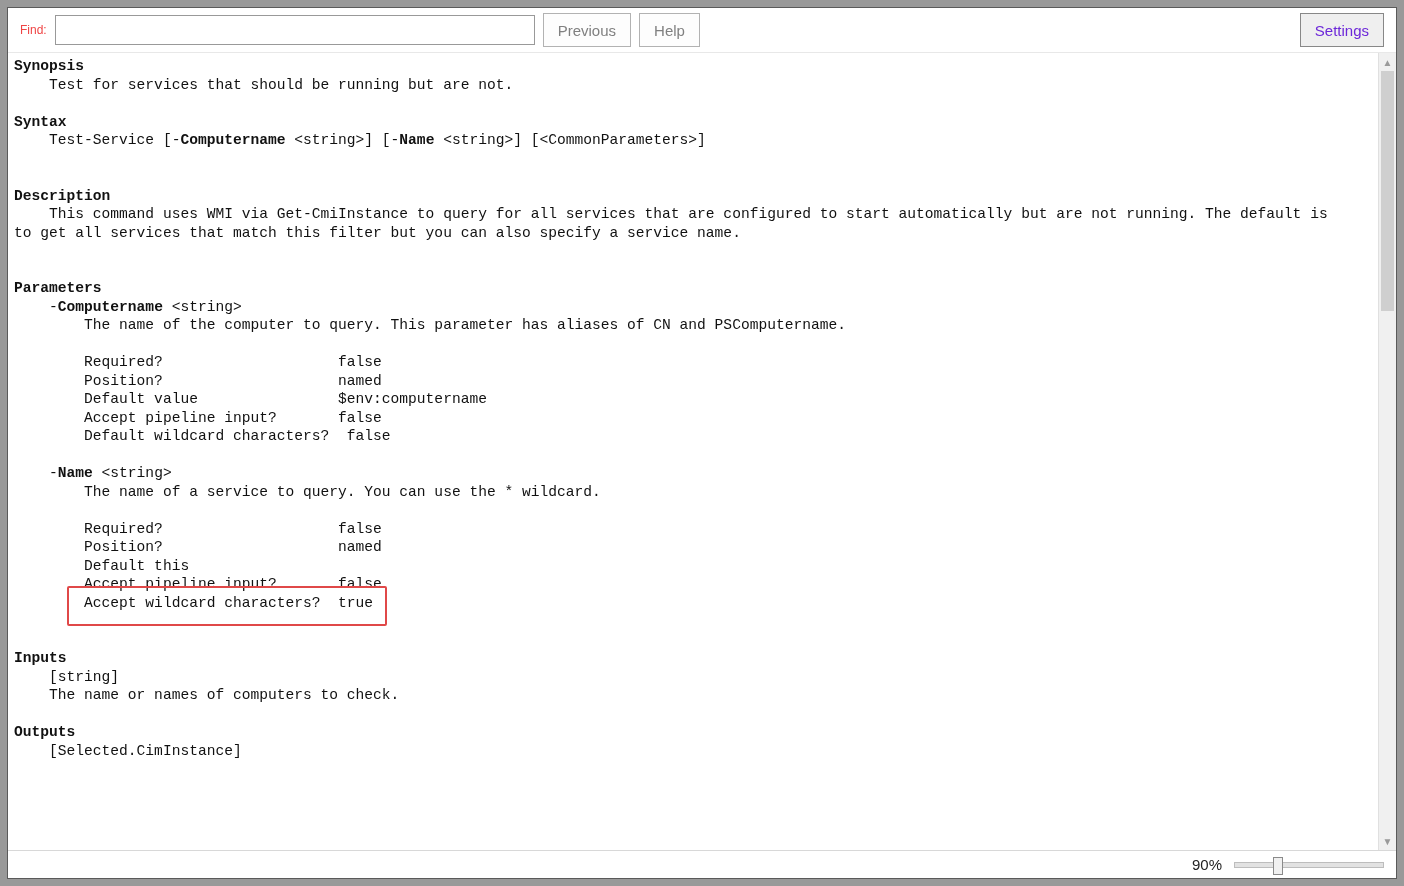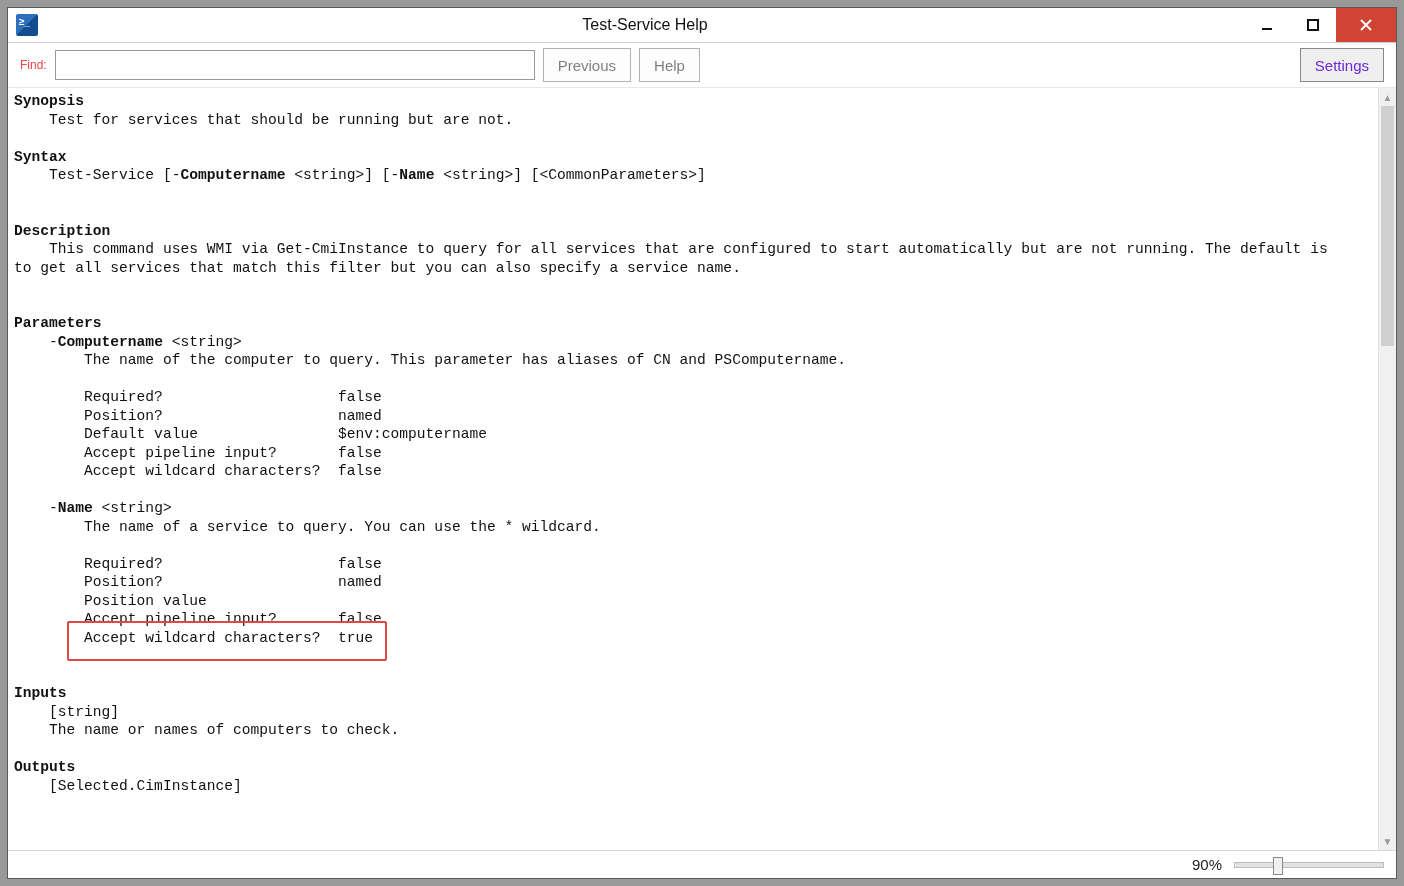--- a/index.html
+++ b/index.html
@@ -175,42 +175,20 @@
     width: 10px; height: 18px;
     background: #f0f0f0;
     border: 1px solid #8a8a8a;
   }
 </style>
 </head>
 <body>
 
 <div class="window">
 
-  <div class="titlebar">
-    <div class="app-icon"></div>
-    <div class="title-text">Test-Service Help</div>
-    <div class="win-controls">
-      <div class="win-btn">
-        <svg width="14" height="14">
-            <line x1="2" y1="11" x2="12" y2="11" stroke="#111" stroke-width="2"></line>
-          </svg>
-      </div>
-      <div class="win-btn">
-        <svg width="14" height="14">
-            <rect x="2" y="2" width="10" height="10" fill="none" stroke="#111" stroke-width="2"></rect>
-          </svg>
-      </div>
-      <div class="win-btn close">
-        <svg width="14" height="14">
-          <line x1="2" y1="2" x2="12" y2="12" stroke="#fff" stroke-width="1.8"></line>
-          <line x1="12" y1="2" x2="2" y2="12" stroke="#fff" stroke-width="1.8"></line>
-        </svg>
-      </div>
-    </div>
-  </div>
 
   <div class="toolbar">
     <span class="find-label">Find:</span>
     <input class="find-input" type="text" value="" style="">
     <button class="tb-btn">Previous</button>
     <button class="tb-btn">Help</button>
     <button class="tb-btn settings">Settings</button>
   </div>
 
   <div class="content-wrap">
@@ -227,28 +205,28 @@
 
 
 <span class="b">Parameters</span>
     <span>-</span><span class="b">Computername</span><span> &lt;string&gt;</span>
         <span>The name of the computer to query. This parameter has aliases of CN and PSComputername.</span>
 
         <span>Required?                    false</span>
         <span>Position?                    named</span>
         <span>Default value                $env:computername</span>
         <span>Accept pipeline input?       false</span>
-        <span>Accept wildcard characters?  false</span>
+        <span>Default wildcard characters?  false</span>
 
     <span>-</span><span class="b">Name</span><span> &lt;string&gt;</span>
         <span>The name of a service to query. You can use the * wildcard.</span>
 
         <span>Required?                    false</span>
         <span>Position?                    named</span>
-        <span>Position value</span>
+        <span>Default this</span>
         <span>Accept pipeline input?       false</span>
         <span>Accept wildcard characters?  true</span>
 
 
 <span class="b">Inputs</span>
     <span>[string]</span>
     <span>The name or names of computers to check.</span>
 
 <span class="b">Outputs</span>
     <span>[Selected.CimInstance]</span></div>

